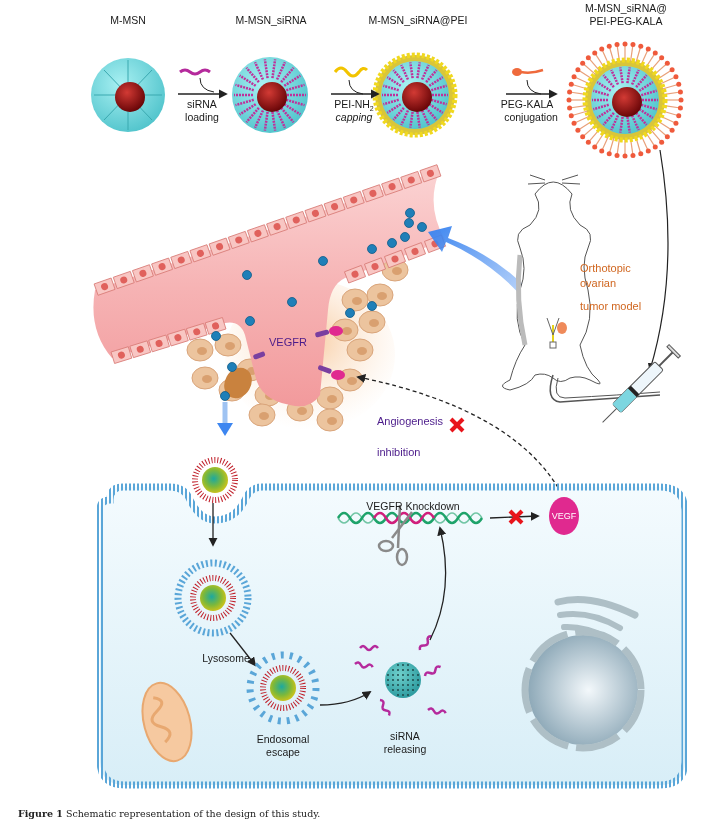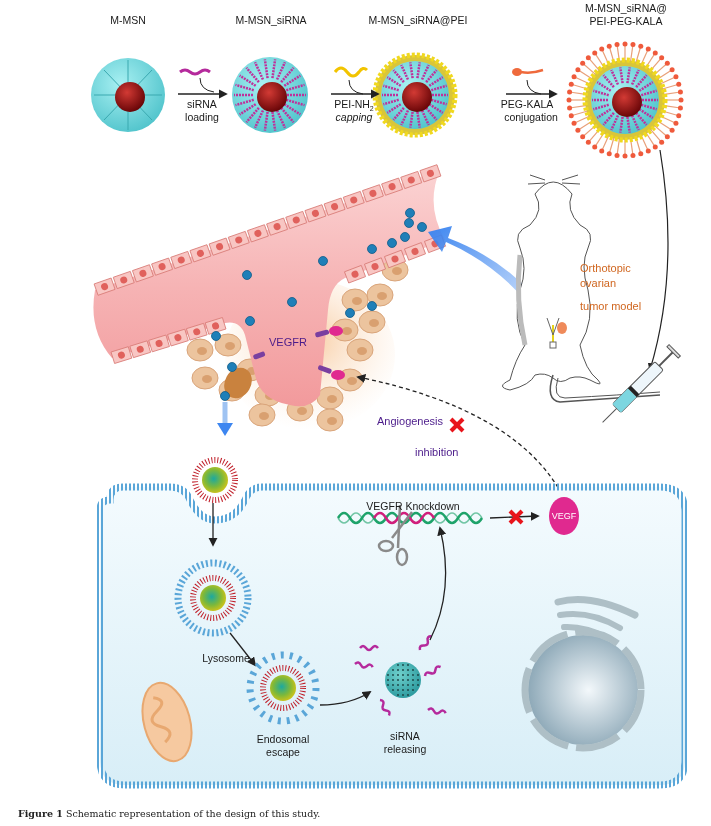--- a/index.html
+++ b/index.html
@@ -617,21 +617,21 @@
 <div class="lbl" style="left:490px;top:98px;width:58px;margin-left:8px;">PEG-KALA</div>
 <div class="lbl" style="left:502px;top:111px;width:58px;">conjugation</div>
 
 <div class="lbl lbl-purple" style="left:269px;top:335px;">VEGFR</div>
 
 <div class="lbl lbl-orange" style="left:580px;top:261px;">Orthotopic</div>
 <div class="lbl lbl-orange" style="left:580px;top:276px;">ovarian</div>
 <div class="lbl lbl-orange" style="left:580px;top:291px;margin-top:8px;">tumor model</div>
 
 <div class="lbl lbl-purple" style="left:377px;top:414px;">Angiogenesis</div>
-<div class="lbl lbl-purple" style="left:377px;top:445px;margin-left:38px;">inhibition</div>
+<div class="lbl lbl-purple" style="left:377px;top:445px;">inhibition</div>
 
 <div class="lbl" style="left:358px;top:500px;width:110px;">VEGFR Knockdown</div>
 <div class="lbl" style="left:549px;top:510px;width:30px;color:#fff;font-size:9px;">VEGF</div>
 <div class="lbl" style="left:182px;top:652px;width:56px;margin-left:16px;">Lysosome</div>
 <div class="lbl" style="left:250px;top:733px;width:66px;">Endosomal</div>
 <div class="lbl" style="left:250px;top:746px;width:66px;">escape</div>
 <div class="lbl" style="left:375px;top:730px;width:60px;">siRNA</div>
 <div class="lbl" style="left:375px;top:743px;width:60px;">releasing</div>
 
 <div class="caption"><b>Figure 1</b><span> Schematic representation of the design of this study.</span></div>

